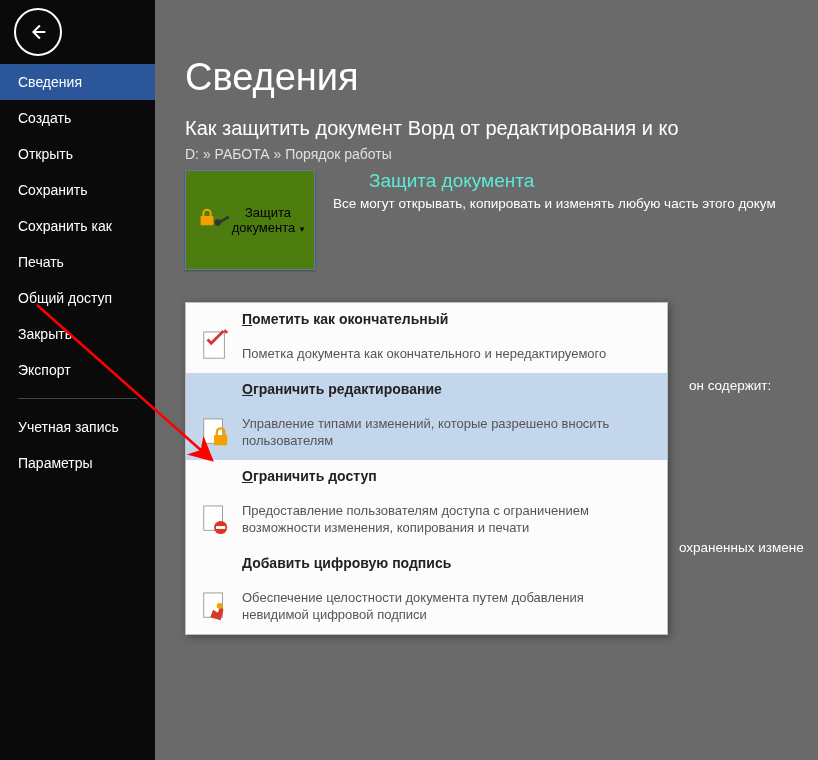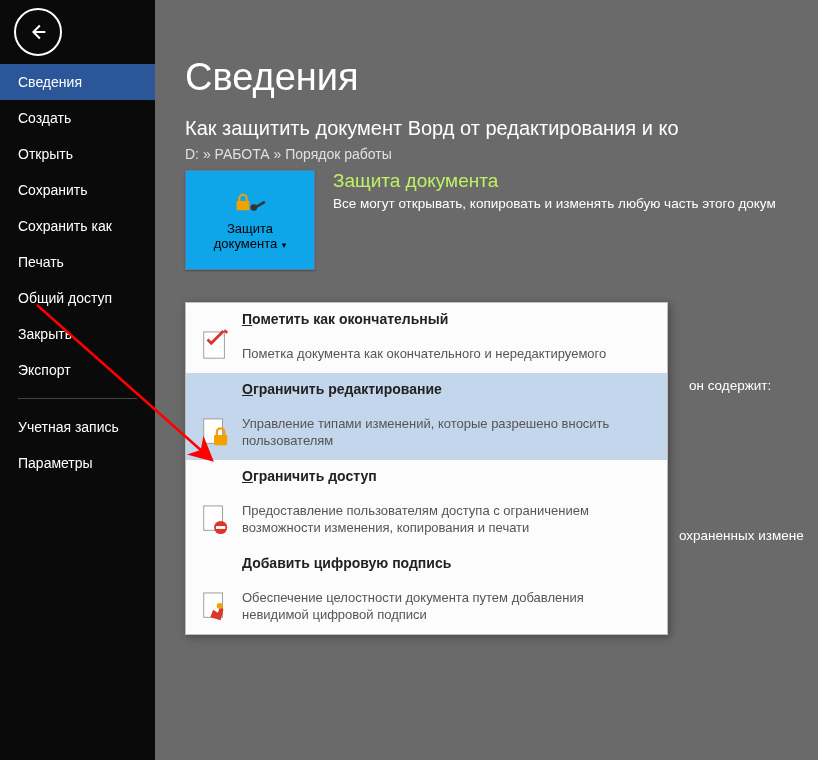--- a/index.html
+++ b/index.html
@@ -64,39 +64,40 @@
     margin-bottom: 8px;
   }
   .protect-block {
     display: flex;
     align-items: flex-start;
     gap: 18px;
   }
   .protect-btn {
     width: 130px;
     height: 100px;
-    background: #0ea5e9;
+    background: #4d7c0f;
     border: 1px solid #5a7aa8;
     display: flex;
-    flex-direction: column;
+    flex-direction: row;
     align-items: center;
     justify-content: center;
     color: #000;
     font-size: 13px;
     text-align: center;
     cursor: pointer;
     box-shadow: 0 1px 2px rgba(0,0,0,.3);
   }
   .protect-btn .icon-row { display:flex; align-items:center; gap:-4px; margin-bottom:6px;}
   .protect-btn .caret { font-size: 9px; margin-left: 2px; }
   .protect-text h3 {
     font-size: 19px;
     font-weight: 400;
-    color: #bef264;
+    color: #5eead4;
     margin-bottom: 4px;
+    margin-left: 36px;
   }
   .protect-text p {
     font-size: 13.5px;
     color: #fff;
   }
   .dropdown {
     position: absolute;
     left: 30px;
     top: 302px;
     width: 483px;
@@ -190,21 +191,21 @@
         <span>документа</span><span class="caret"> ▾</span>
       </div>
     </div>
     <div class="protect-text">
       <h3>Защита документа</h3>
       <p>Все могут открывать, копировать и изменять любую часть этого докум</p>
     </div>
   </div>
 
   <div class="bg-text" style="left:534px; top:378px;">он содержит:</div>
-  <div class="bg-text" style="left:524px; top:528px;">охраненных измене</div>
+  <div class="bg-text" style="left:524px; top:540px;">охраненных измене</div>
 
   <div class="dropdown">
 
     <div class="dropdown-item">
       <svg class="dd-icon" viewBox="0 0 32 36">
         <rect x="4" y="3" width="22" height="28" fill="#fff" stroke="#999"></rect>
         <path d="M25 2 L12 15 L8 11" stroke="#d33" stroke-width="3" fill="none"></path>
         <path d="M27 0 l3 3 -2 2 -3-3z" fill="#d33"></path>
       </svg>
       <div class="dd-text">

